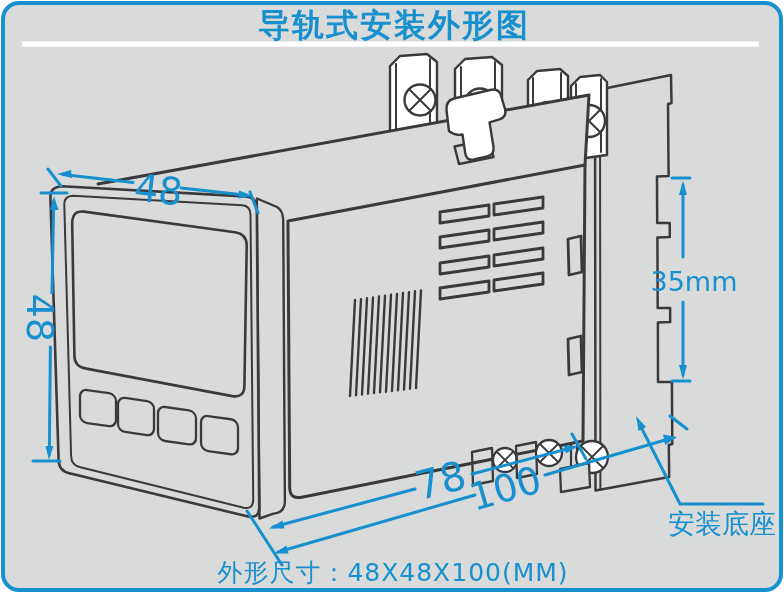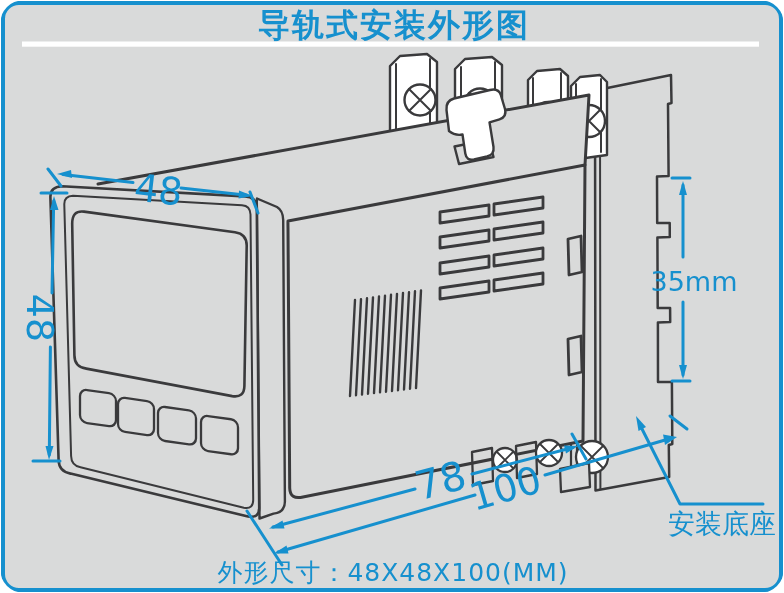--- a/index.html
+++ b/index.html
@@ -1,17 +1,17 @@
 <!DOCTYPE html>
 <html><head>
 <meta charset="utf-8">
 <style>
   html,body{margin:0;padding:0;background:#fff;}
   #stage{position:relative;width:784px;height:593px;background:#ffffff;overflow:hidden;
-         font-family:"DejaVu Sans",sans-serif;border-radius:24px;}
+         font-family:"DejaVu Sans",sans-serif;}
   svg{position:absolute;left:0;top:0;display:block;}
   .ink{stroke:#3a3a3c;fill:none;stroke-linecap:round;stroke-linejoin:round;}
   .fillgray{fill:#d9dada;}
   .fillwhite{fill:#ffffff;}
   .blue{stroke:#1690ce;fill:none;stroke-linecap:round;stroke-linejoin:round;stroke-width:3;}
   .bluefill{fill:#1690ce;stroke:none;}
   .btxt{fill:#1690ce;font-family:"DejaVu Sans",sans-serif;}
   .title-txt{font-size:32px;font-weight:bold;letter-spacing:2px;}
   .dim-lg{font-size:38px;}
   .dim-md{font-size:27px;}

